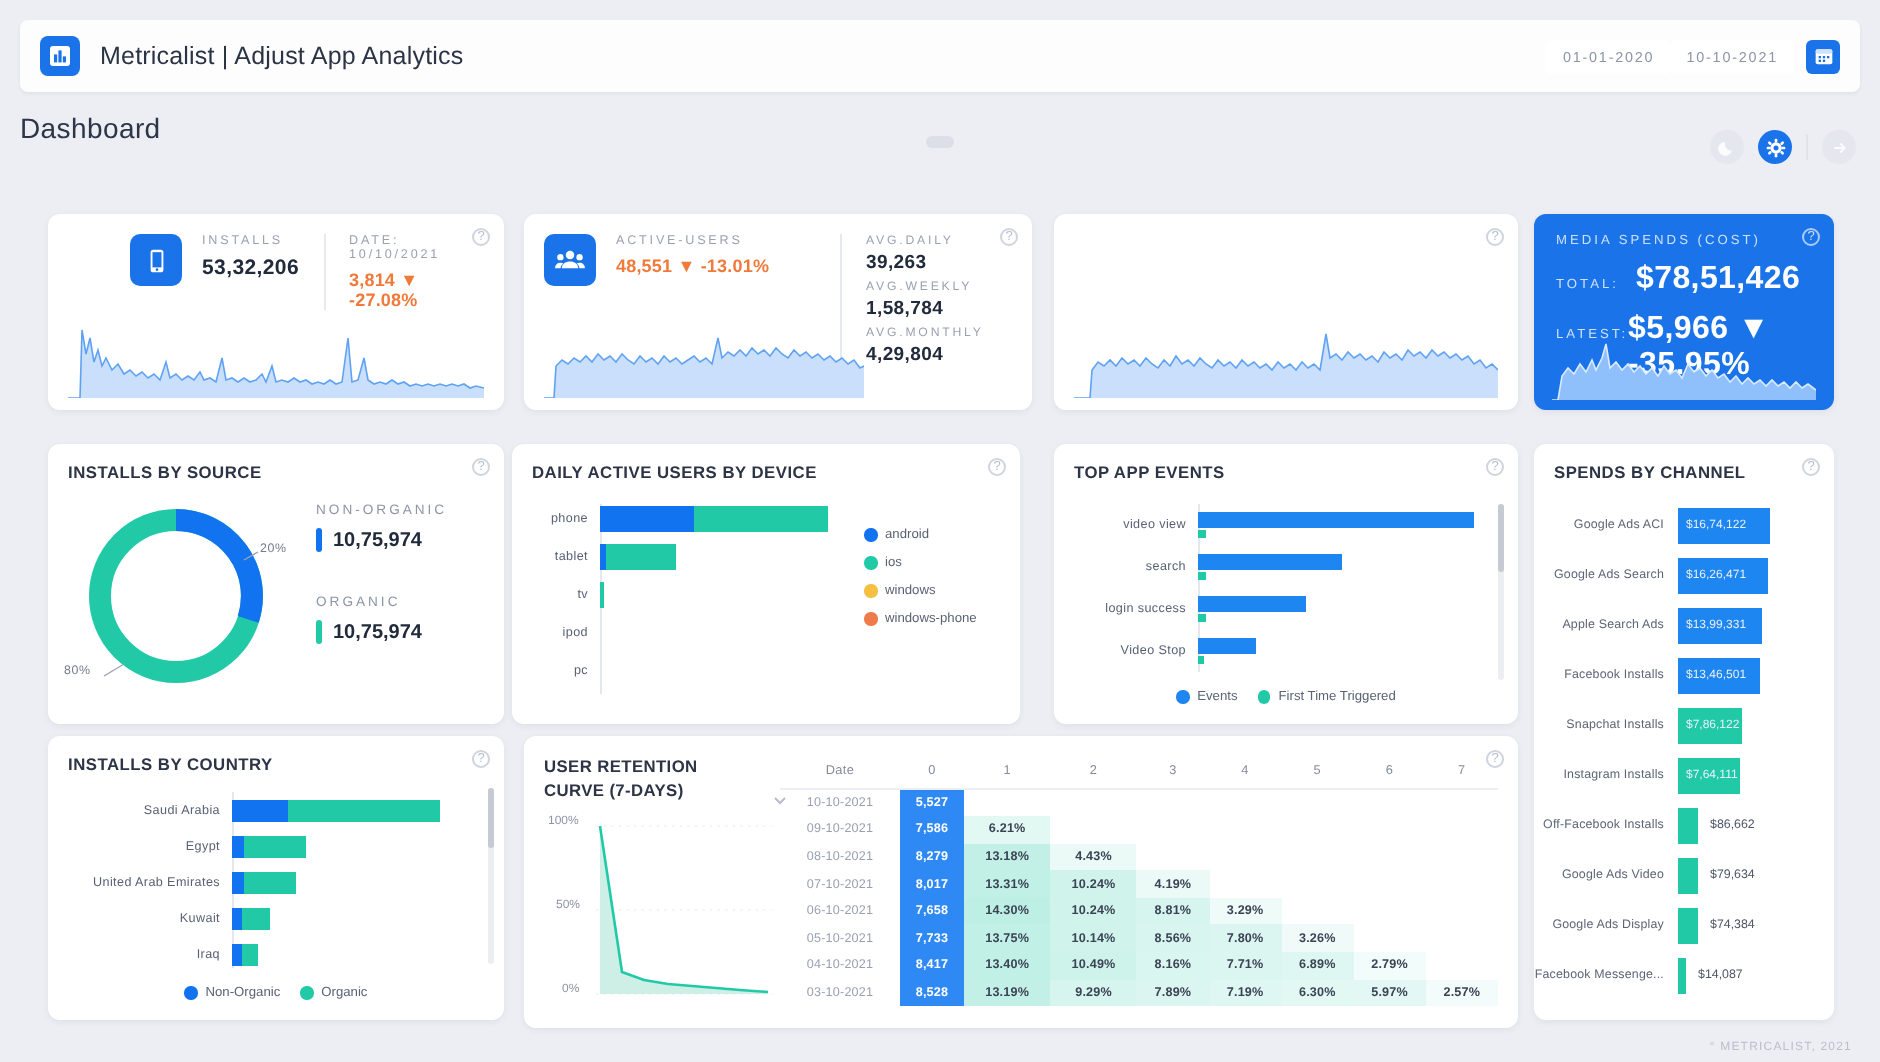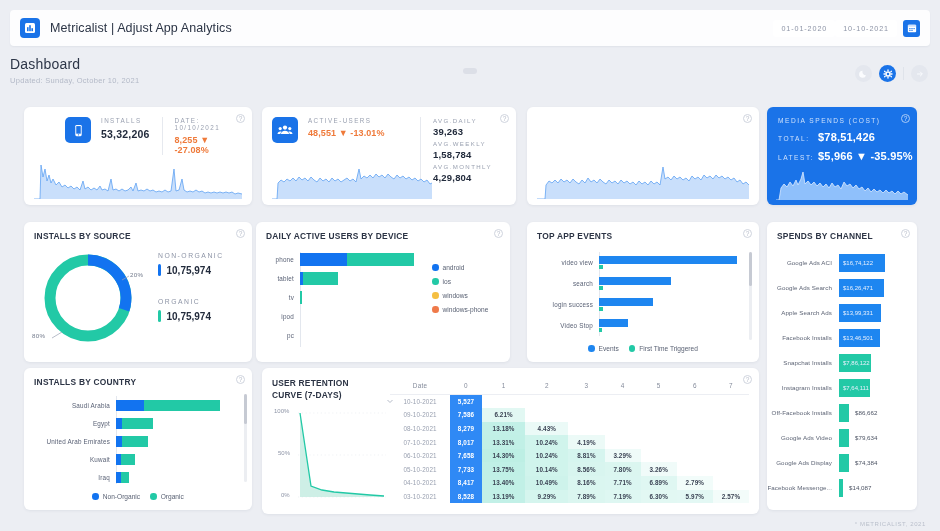--- a/index.html
+++ b/index.html
@@ -81,21 +81,21 @@
   .kpi-stack .kpi-label { font-size:6.1px; }
   .kpi-stack .kpi-val { font-size:9.5px; margin-top:1px; margin-bottom:2px; }
   .spark { position:absolute; left:10px; right:10px; bottom:6px; height:38px; }
   .spark svg { width:100%; height:100%; display:block; }
 
   
   .media { background:#1a73e8; }
   .media .m-title { font-size:6.6px; color:#cde0fb; letter-spacing:1.5px; padding:10px 0 0 11px; }
   .media-row { display:flex; align-items:baseline; padding:7px 0 0 11px; }
   .m-lab { font-size:6.6px; color:#cfe1fc; letter-spacing:1.5px; width:40px; }
-  .m-val { font-size:11px; color:#fff; font-weight:bold; letter-spacing:.2px; }
+  .m-val { font-size:16px; color:#fff; font-weight:bold; letter-spacing:.2px; }
   .media .help { border-color:#a9cbf7; color:#cfe1fc; }
 
   
   .midrow { top:222px; height:140px; padding:9px 10px; }
 
   
   .donut-wrap { position:absolute; left:6px; top:24px; width:120px; height:108px; }
   .pct-lab { position:absolute; font-size:6.2px; color:#737b8c; letter-spacing:.3px; }
   .src-list { position:absolute; left:134px; top:30px; }
   .src-block { margin-bottom:22px; }
@@ -168,21 +168,20 @@
           <rect x="7.8" y="6" width="1.4" height="1.4" fill="#1a73e8"></rect>
           <rect x="2.8" y="8.2" width="1.4" height="1.4" fill="#1a73e8"></rect>
           <rect x="5.3" y="8.2" width="1.4" height="1.4" fill="#1a73e8"></rect>
         </svg>
       </div>
     </div>
   </div>
 
   <div class="pagehead">
     <div class="page-title">Dashboard</div>
-    <div class="page-sub">Updated: Sunday, October 10, 2021</div>
     <div class="collapse-pill"></div>
     <div class="head-tools">
       <div class="circ grey">
         <svg width="10" height="10" viewBox="0 0 12 12">
           <path d="M8.4 7.6A4 4 0 0 1 4.4 2.2 4.2 4.2 0 1 0 8.4 7.6z" fill="#fbfcfe"></path>
         </svg>
       </div>
       <div class="circ blue">
         <svg width="10" height="10" viewBox="0 0 12 12">
           <g fill="#fff">
@@ -218,21 +217,21 @@
           <circle cx="8" cy="12.6" r=".7" fill="#1a73e8"></circle>
         </svg>
       </div>
       <div class="kpi-fields">
         <div class="kpi-col">
           <div class="kpi-label">INSTALLS</div>
           <div class="kpi-val">53,32,206</div>
         </div>
         <div class="kpi-col sep">
           <div class="kpi-label">DATE: 10/10/2021</div>
-          <div class="kpi-delta">8,255 ▼ -27.08%</div>
+          <div class="kpi-delta">3,814 ▼ -27.08%</div>
         </div>
       </div>
     </div>
     <div class="spark">
       <svg viewBox="0 0 208 38" preserveAspectRatio="none">
         <path d="M0,38 L6,38 L7,4 L9,16 L11,8 L13,20 L15,14 L17,22 L19,18 L22,24 L25,21 L28,26 L31,24 L34,27 L37,25 L40,28 L43,26 L46,29 L49,20 L51,28 L54,26 L57,29 L60,27 L63,29 L66,25 L68,29 L71,28 L74,30 L77,18 L79,29 L82,28 L85,30 L88,28 L91,30 L94,29 L97,26 L99,30 L102,22 L104,30 L107,29 L110,30 L113,28 L116,30 L119,29 L122,31 L125,30 L128,31 L131,29 L134,31 L137,30 L140,8 L142,30 L145,29 L148,18 L150,29 L153,31 L156,30 L159,31 L162,29 L165,31 L168,30 L171,32 L174,31 L177,32 L180,31 L183,32 L186,31 L189,32 L192,31 L195,32 L198,31 L201,33 L204,32 L208,33 L208,38 Z" fill="#c9dffb"></path>
         <path d="M0,38 L6,38 L7,4 L9,16 L11,8 L13,20 L15,14 L17,22 L19,18 L22,24 L25,21 L28,26 L31,24 L34,27 L37,25 L40,28 L43,26 L46,29 L49,20 L51,28 L54,26 L57,29 L60,27 L63,29 L66,25 L68,29 L71,28 L74,30 L77,18 L79,29 L82,28 L85,30 L88,28 L91,30 L94,29 L97,26 L99,30 L102,22 L104,30 L107,29 L110,30 L113,28 L116,30 L119,29 L122,31 L125,30 L128,31 L131,29 L134,31 L137,30 L140,8 L142,30 L145,29 L148,18 L150,29 L153,31 L156,30 L159,31 L162,29 L165,31 L168,30 L171,32 L174,31 L177,32 L180,31 L183,32 L186,31 L189,32 L192,31 L195,32 L198,31 L201,33 L204,32 L208,33" fill="none" stroke="#5fa2f3" stroke-width=".8"></path>
       </svg>
     </div>
   </div>

